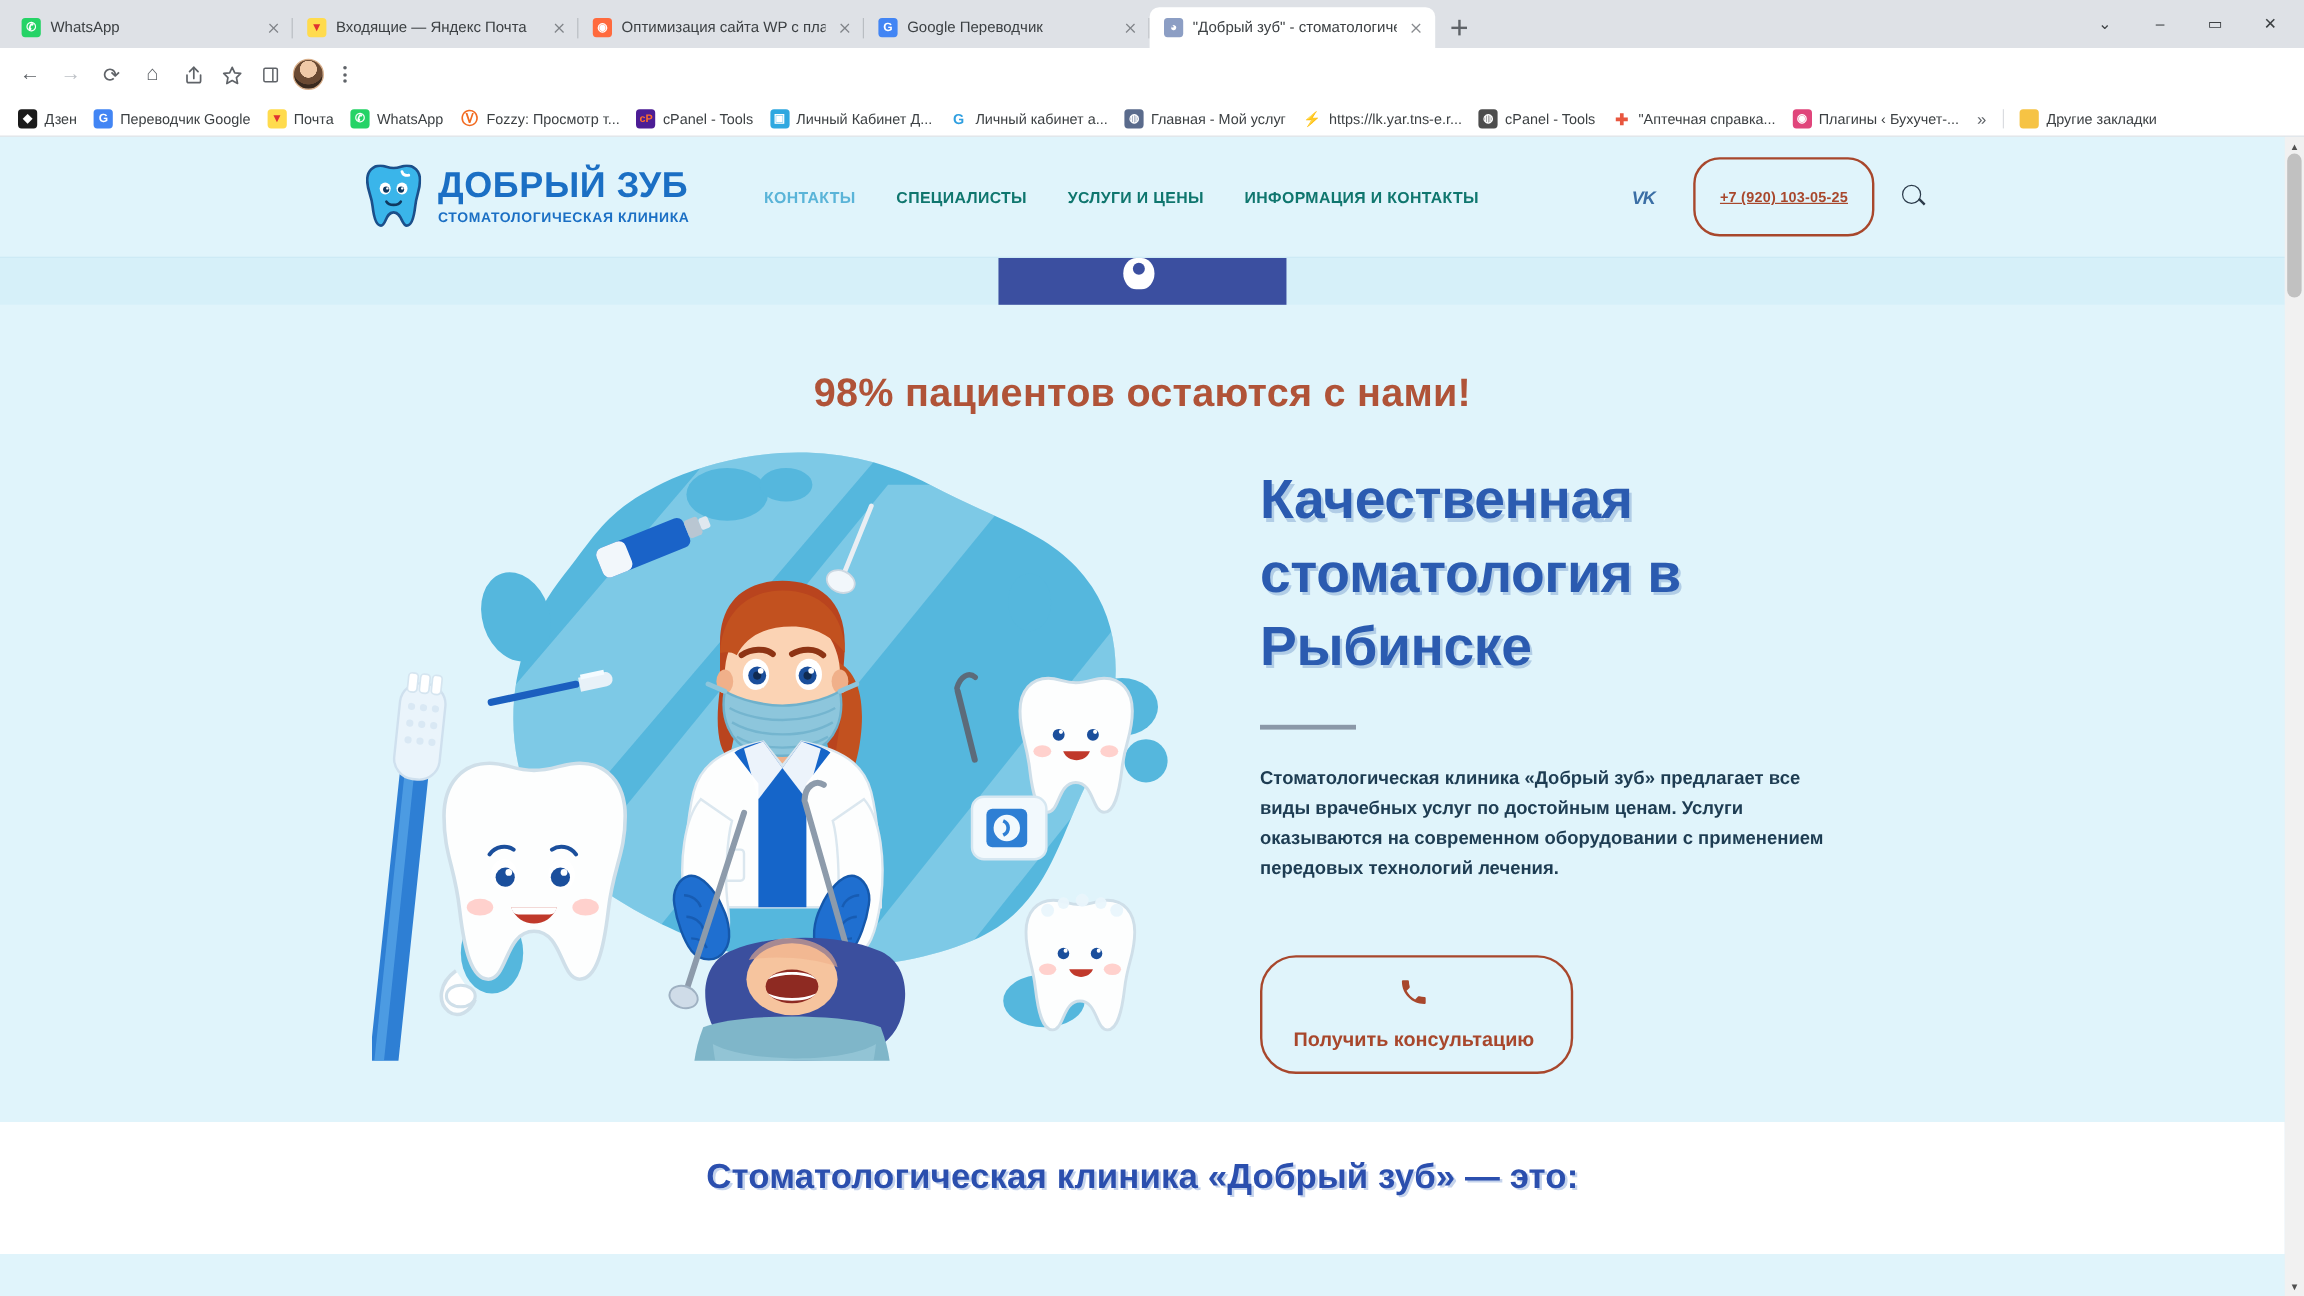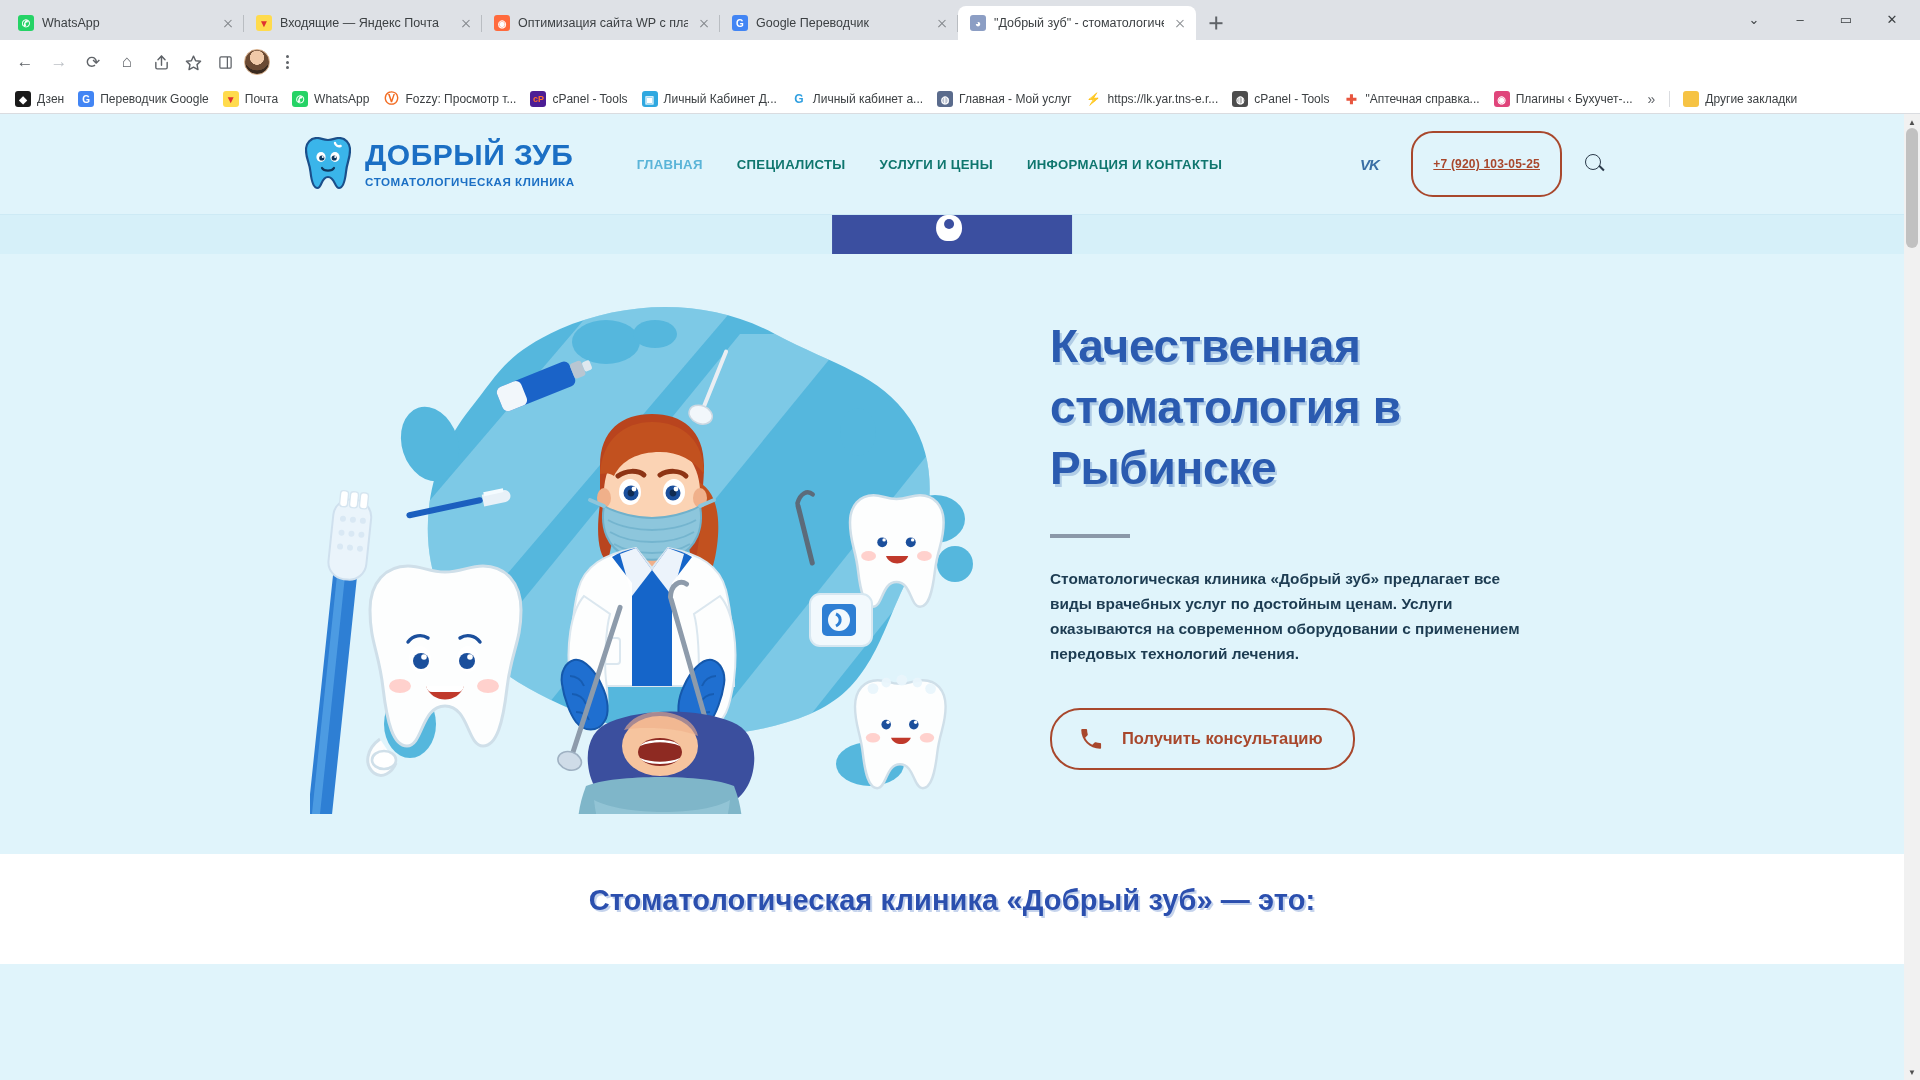--- a/index.html
+++ b/index.html
@@ -137,23 +137,23 @@
   .hero-copy { flex: 1 1 auto; padding-left: 40px; padding-top: 22px; max-width: 520px; }
 
   .hero-title {
     font-size: 46px; font-weight: 800; color:#2b5bb0; line-height: 1.33;
     text-shadow: 2px 3px 0 rgba(130,165,210,.5);
     letter-spacing: -.3px;
   }
   .rule { width: 80px; height: 4px; background:#8b98a8; margin: 34px 0 28px; }
   .hero-text { font-size: 15.4px; line-height: 1.63; color:#1d3c52; font-weight: 600; }
   .cta {
-    margin-top: 42px; display:inline-flex; align-items:center; gap: 18px;
+    margin-top: 60px; display:inline-flex; align-items:center; gap: 18px;
     border: 2.5px solid #a8472c; border-radius: 30px; padding: 16px 30px 16px 26px;
-    color:#a8472c; font-size: 16.5px; font-weight: 800;
+    color:#a8472c; font-size: 16.5px; font-weight: 800; flex-direction: column;
   }
   .phone-glyph { width: 26px; height: 26px; color:#a8472c; flex:0 0 26px; }
 
   .band { background:#fff; height: 110px; position:relative; margin-top: 40px;}
   .band-title {
     text-align:center; font-size: 29px; font-weight: 800; color:#2b4fae;
     padding-top: 30px; text-shadow: 2px 2px 0 rgba(150,175,220,.55); letter-spacing:.1px;
   }
 
   
@@ -315,21 +315,21 @@
             <path d="M17 31c2 3.6 10 3.6 12 0" stroke="#10385f" stroke-width="2.2" fill="none" stroke-linecap="round"></path>
             <path d="M30 6c.6 2.6 3 3.6 5.6 3" stroke="#fff" stroke-width="2.4" fill="none" stroke-linecap="round"></path>
           </svg>
           <div>
             <div class="logo-text-main">ДОБРЫЙ ЗУБ</div>
             <div class="logo-text-sub">СТОМАТОЛОГИЧЕСКАЯ КЛИНИКА</div>
           </div>
         </div>
 
         <div class="nav">
-          <a class="active">ГЛАВНАЯ</a>
+          <a class="active">КОНТАКТЫ</a>
           <a>СПЕЦИАЛИСТЫ</a>
           <a>УСЛУГИ И ЦЕНЫ</a>
           <a>ИНФОРМАЦИЯ И КОНТАКТЫ</a>
         </div>
 
         <div class="header-right">
           <div class="vk">
             <svg width="30" height="19" viewBox="0 0 34 20">
                 <text x="1" y="16" font-family="Liberation Sans, sans-serif" font-size="17" font-weight="800" font-style="italic" fill="#3a6ea5">VK</text>
               </svg>
@@ -340,20 +340,21 @@
       </div>
 
       <div class="access-bar">
         <div class="access-btn">
           <span class="eye"></span>
           <span>Версия для слабовидящих</span>
         </div>
       </div>
 
       <div class="hero">
+        <div class="hero-claim">98% пациентов остаются с нами!</div>
 
         <div class="hero-body">
 
           <div class="hero-art">
             <svg width="700" height="520" viewBox="0 0 700 520">
               <defs>
                 <clipPath id="blobclip">
                   <path d="M250 35c70-30 150-30 215 5 60 32 105 40 135 85 33 50 20 115-5 165-25 52-35 105-95 130-62 26-150 30-215 5-68-27-130-60-155-125-25-64-10-135 30-185 28-35 35-55 90-80z"></path>
                 </clipPath>
               </defs>

